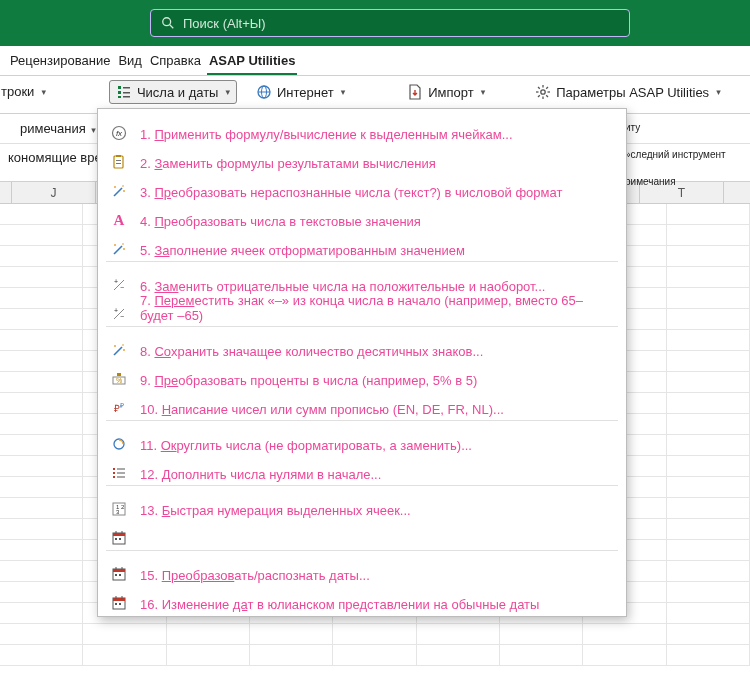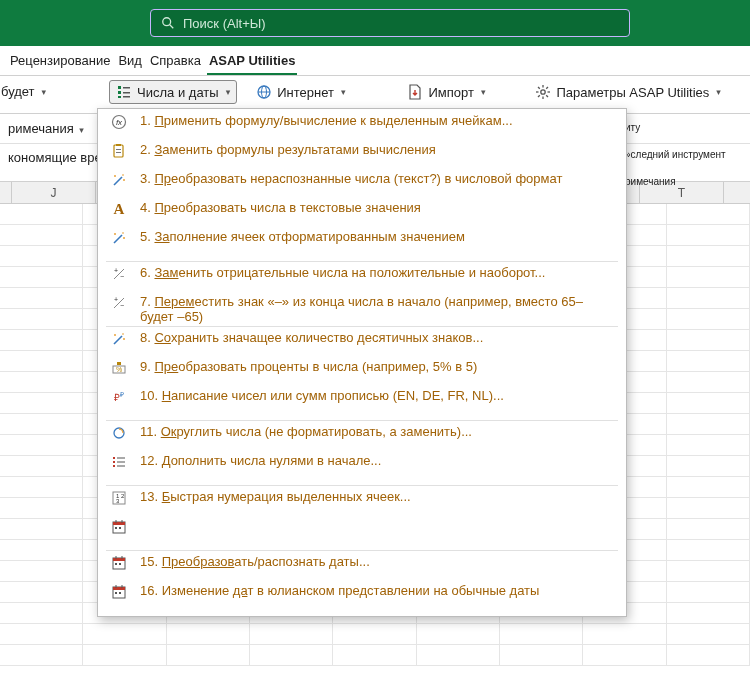--- a/index.html
+++ b/index.html
@@ -88,20 +88,21 @@
     align-items: center;
     gap: 2px;
   }
   .secondary-row .lbl {
     font-size: 13px;
     color: #222;
     padding: 3px 8px;
     cursor: pointer;
     white-space: nowrap;
     overflow: hidden;
+    margin-left: 12px;
   }
   .third-row {
     background: #fff;
     height: 38px;
     padding: 6px 0;
     border-bottom: 1px solid #d0d0d0;
   }
   .third-row .lbl {
     font-size: 13px;
     color: #222;
@@ -146,25 +147,25 @@
     top: 108px;
     width: 530px;
     background: #fff;
     border: 1px solid #bcbcbc;
     box-shadow: 2px 4px 10px rgba(0,0,0,0.25);
     padding: 4px 0;
     z-index: 100;
   }
   .menu-item {
     display: flex;
-    align-items: flex-start;
+    align-items: flex-end;
     padding: 0 12px;
     height: 29px;
     font-size: 13px;
-    color: #a16207;
+    color: #ec4899;
     cursor: pointer;
     gap: 12px;
   }
   .menu-item .m-ico {
     width: 18px;
     height: 18px;
     display: flex;
     align-items: center;
     justify-content: center;
     flex-shrink: 0;
@@ -202,21 +203,21 @@
 
 <div class="tabs">
   <div class="tab">Рецензирование</div>
   <div class="tab">Вид</div>
   <div class="tab">Справка</div>
   <div class="tab active">ASAP Utilities</div>
 </div>
 
 <div class="ribbon">
   <span class="r-btn" style="padding-left:0">
-    <span>будет</span>
+    <span>троки</span>
       <span class="chev">▾</span>
   </span>
   <span style="width:32px"></span>
   <span class="r-btn sel">
     <svg class="ico" viewBox="0 0 16 16">
         <rect x="2" y="2" width="3" height="3" fill="#0f7b3f"></rect>
         <rect x="2" y="7" width="3" height="3" fill="#0f7b3f"></rect>
         <rect x="2" y="12" width="3" height="2" fill="#0f7b3f"></rect>
         <rect x="7" y="3" width="7" height="1.5" fill="#555"></rect>
         <rect x="7" y="8" width="7" height="1.5" fill="#555"></rect>

